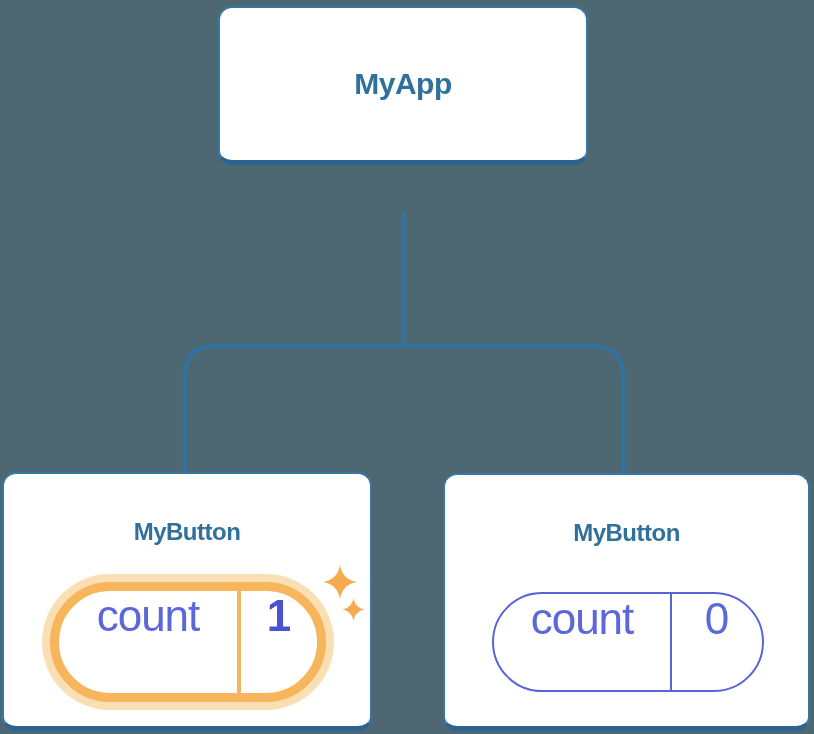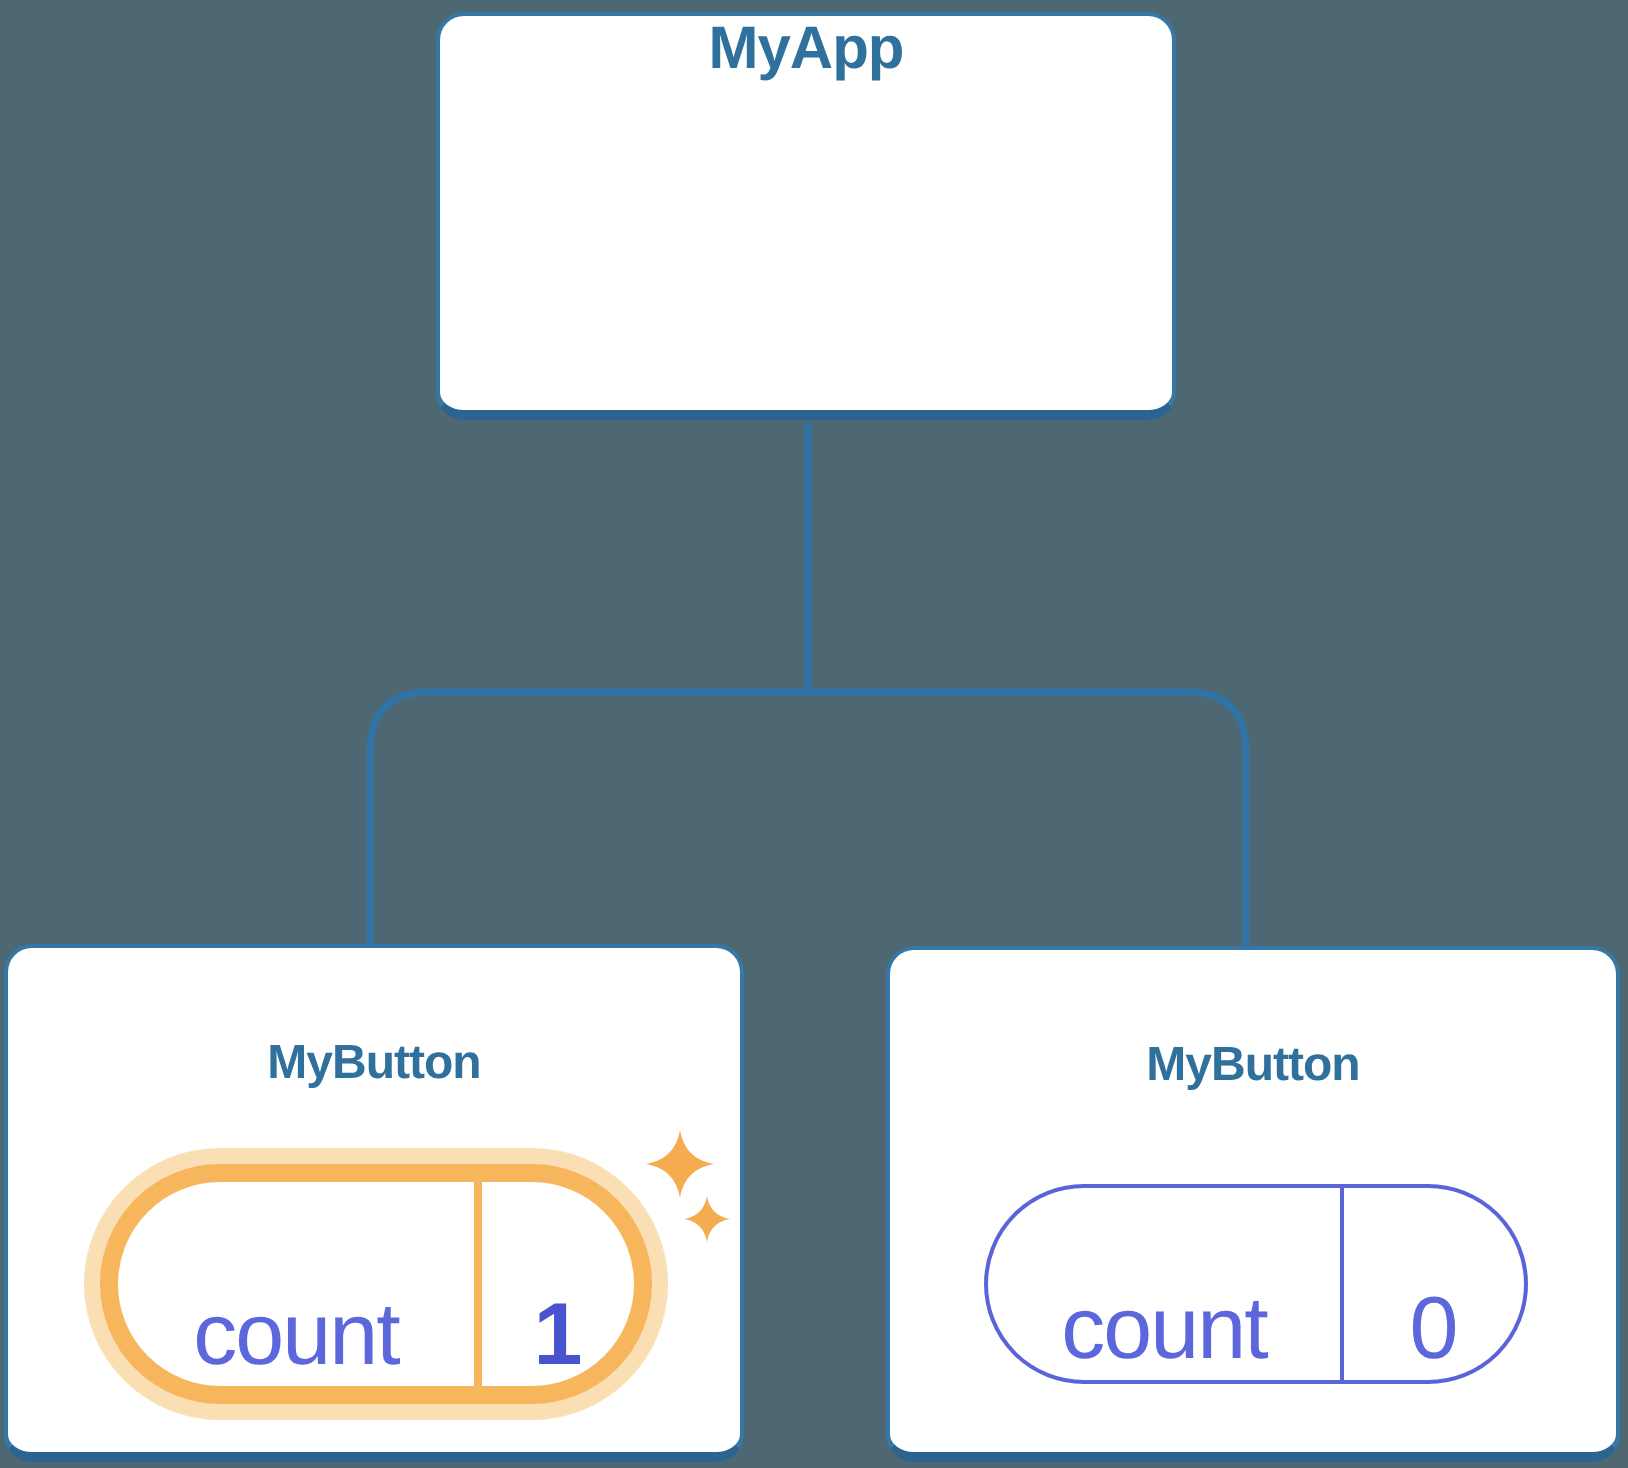--- a/index.html
+++ b/index.html
@@ -40,23 +40,23 @@
   }
   .card {
     position: absolute;
     background: #ffffff;
     border: 2px solid var(--card-border);
     border-bottom: 5px solid var(--card-border-bottom);
     border-radius: 14px;
   }
   .card-root {
     left: 218px; top: 6px;
-    width: 370px; height: 204px;
+    width: 370px; height: 159px;
     display: flex;
-    align-items: flex-start;
+    align-items: center;
     justify-content: center;
   }
   .card-root .card-title {
     font-size: 30px;
   }
   .card-title {
     color: var(--title-text);
     font-size: 24px;
     font-weight: 600;
     letter-spacing: -0.5px;
@@ -96,21 +96,21 @@
     left: 46px; top: 108px;
     width: 276px; height: 120px;
     border: 9px solid var(--highlight-orange);
     border-radius: 60px;
     box-shadow: 0 0 0 8px var(--highlight-glow);
   }
   .pill-highlight .pill-key-section { width: 178px; }
   .pill-highlight .pill-divider { width: 4px; background: var(--highlight-orange); }
   .pill-key-section, .pill-value-section {
     display: flex;
-    align-items: flex-end;
+    align-items: flex-start;
     justify-content: center;
   }
   .pill-value-section { flex: 1; }
   .pill-key {
     color: var(--state-text);
     font-size: 44px;
     font-weight: 400;
     letter-spacing: -1px;
   }
   .pill-value {

